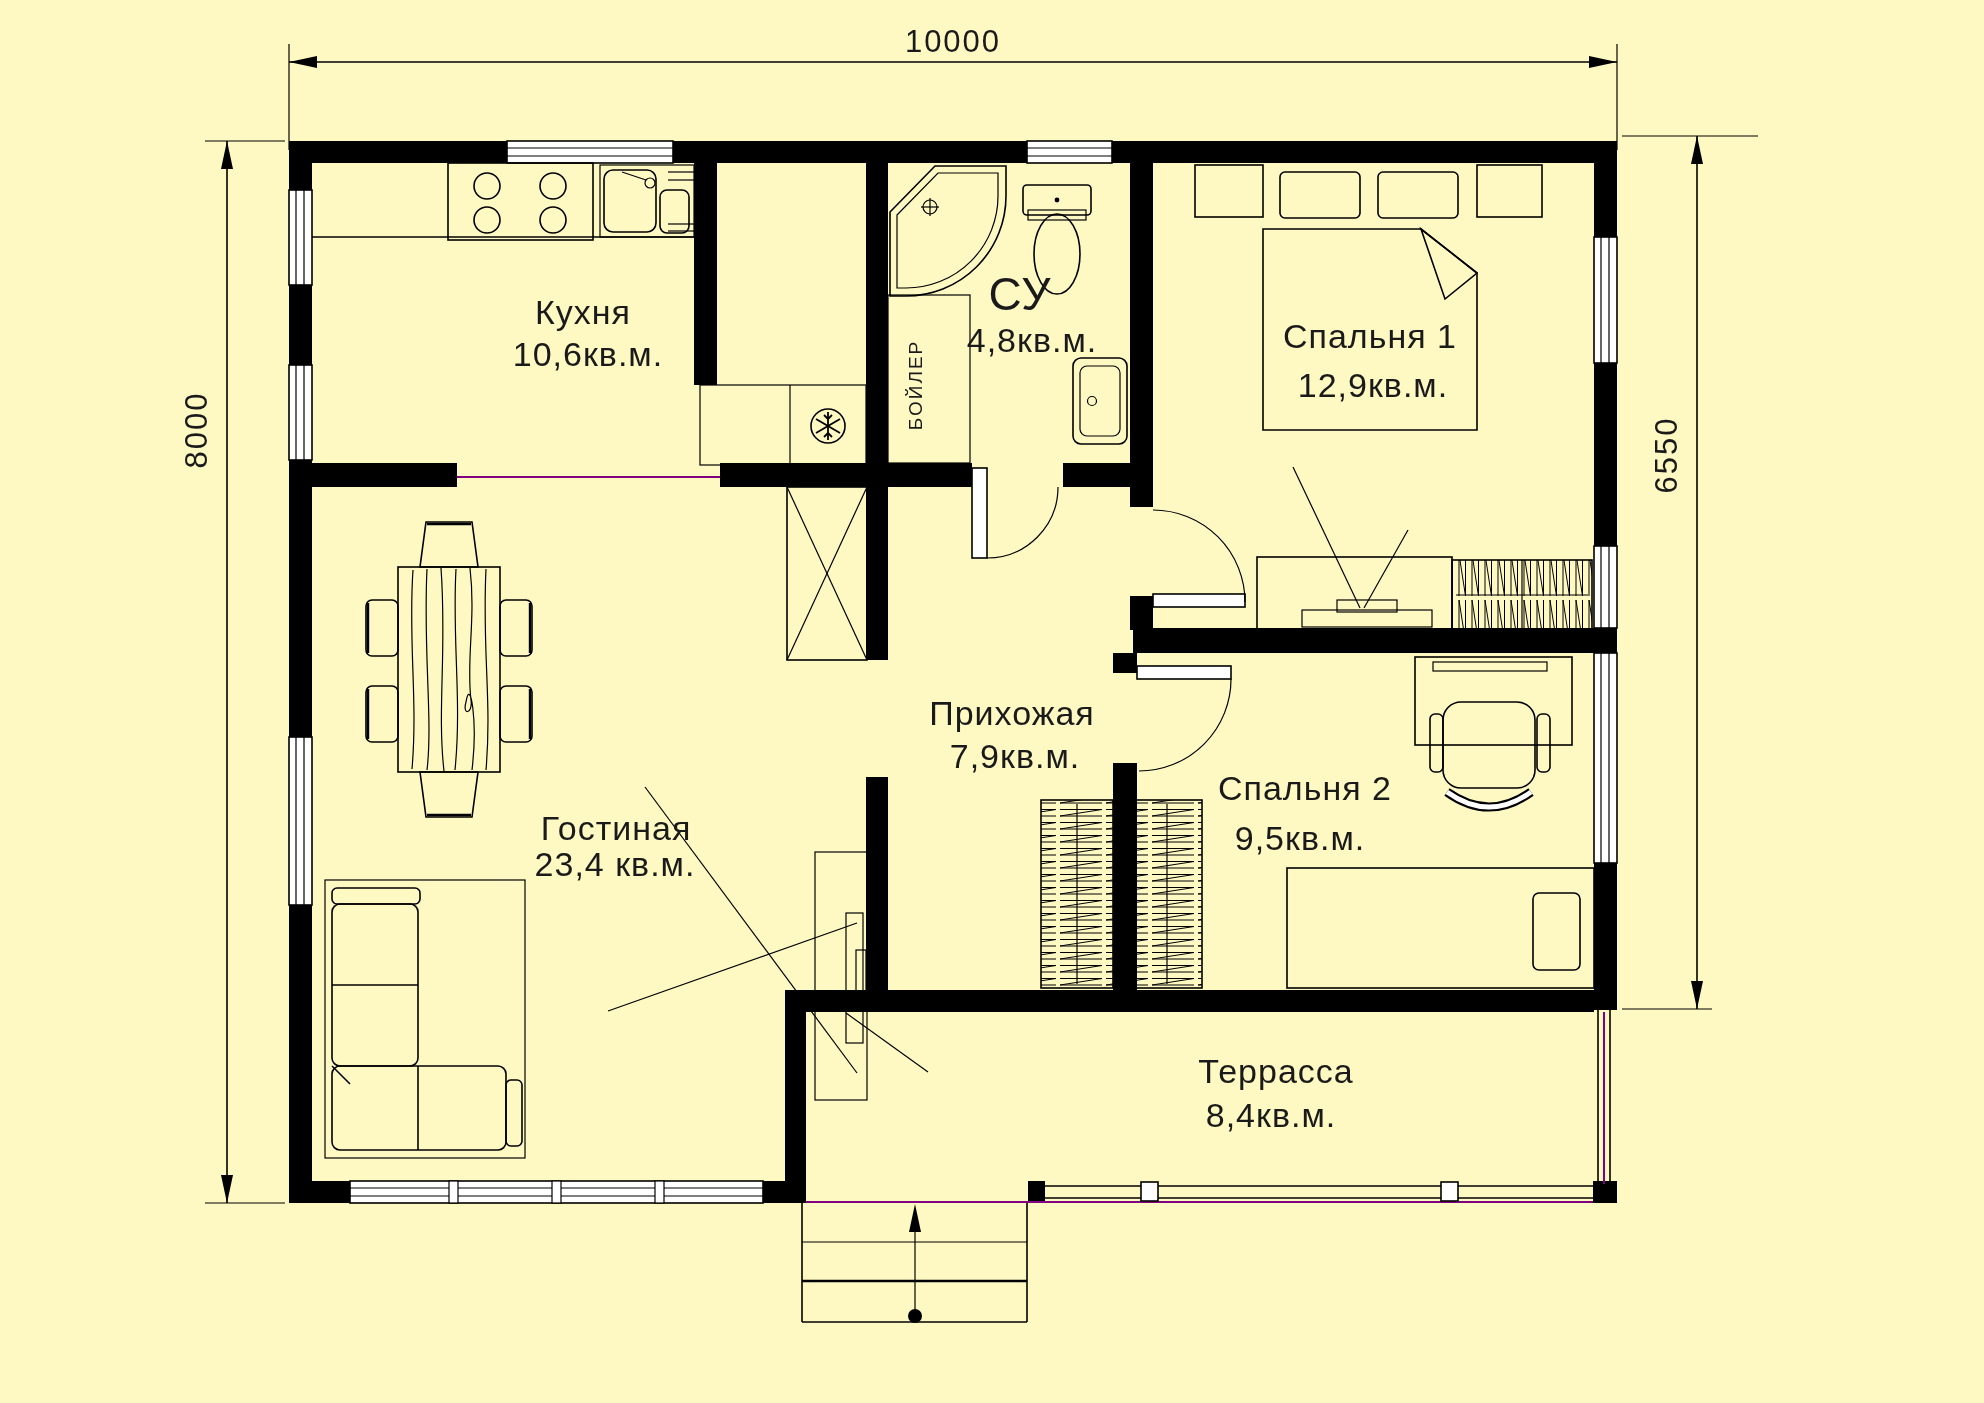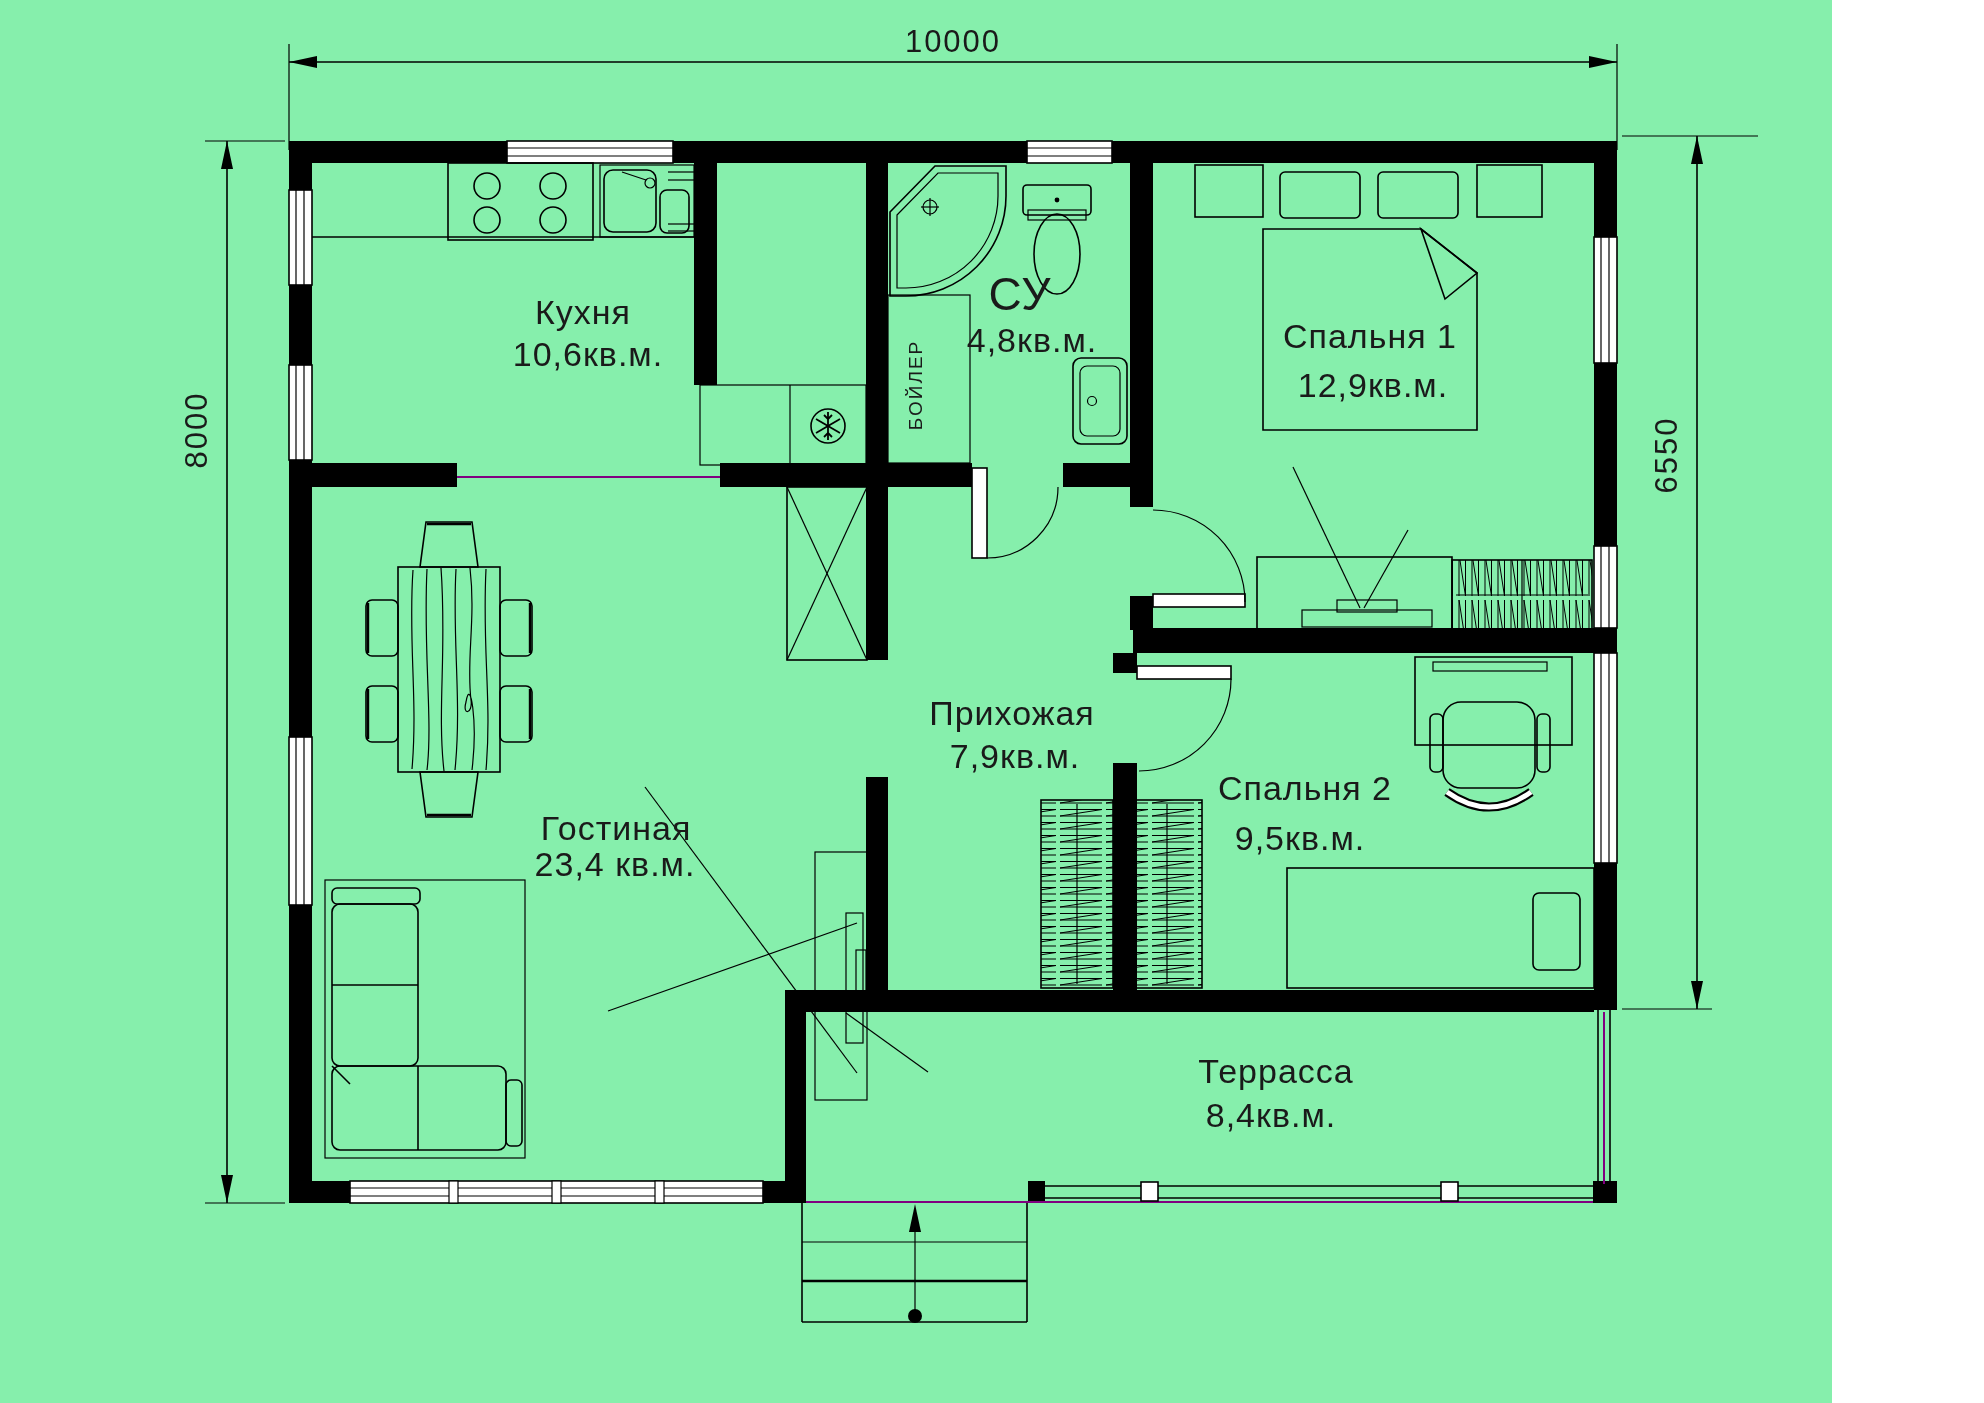--- a/index.html
+++ b/index.html
@@ -1,16 +1,16 @@
 <!DOCTYPE html>
 <html><head>
 <meta charset="utf-8">
 <style>
   html,body{margin:0;padding:0;background:#ffffff;}
-  .stage{position:relative;width:1832px;height:1403px;background:#86efac;overflow:hidden;}
+  .stage{position:relative;width:1984px;height:1403px;background:#fef9c3;overflow:hidden;}
   svg{display:block;}
   .wall{fill:#000000;stroke:none;}
   .ln{stroke:#000000;stroke-width:1.6;fill:none;}
   .ln1{stroke:#000000;stroke-width:1.2;fill:none;}
   .ln2{stroke:#000000;stroke-width:2.4;fill:none;}
   .wht{fill:#ffffff;stroke:#000000;stroke-width:1.6;}
   .whtthin{fill:#ffffff;stroke:#000000;stroke-width:1.2;}
   .accent{stroke:#800080;stroke-width:2;fill:none;}
   .arrow{fill:#000000;stroke:none;}
   .lbl{font-family:"Liberation Sans","DejaVu Sans",sans-serif;fill:#1a1a1a;letter-spacing:1px;}

